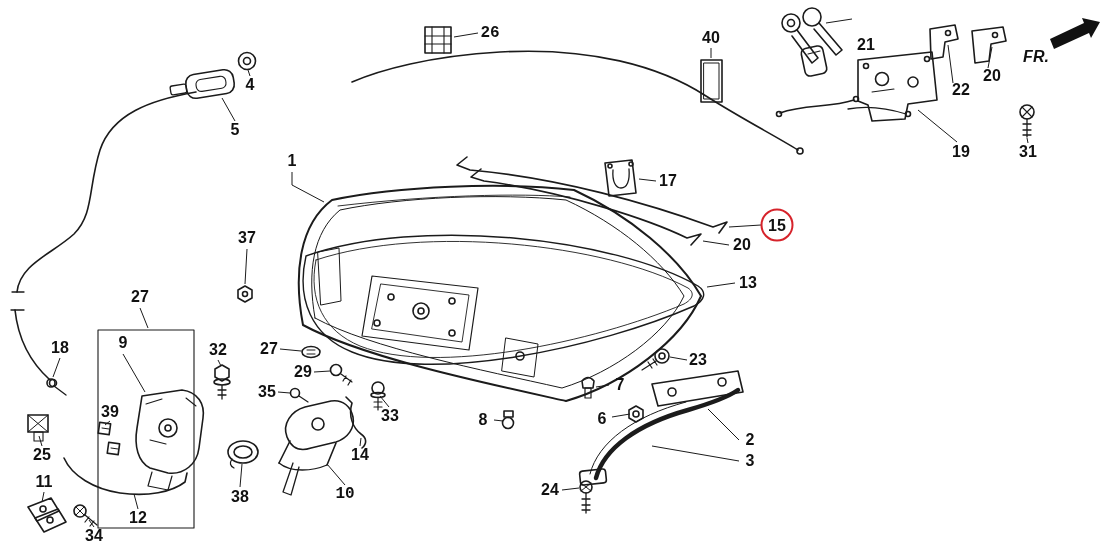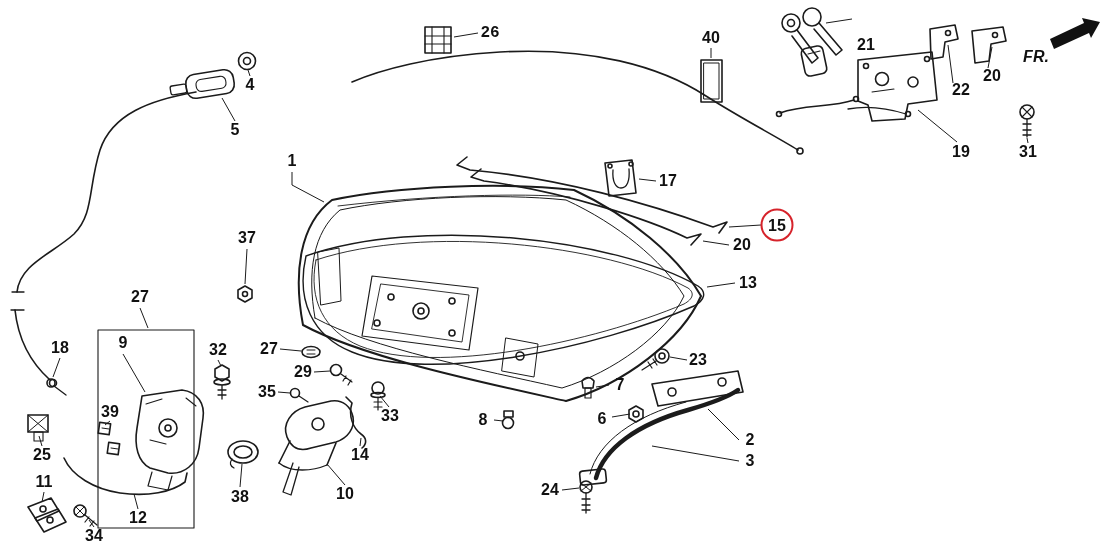--- a/index.html
+++ b/index.html
@@ -334,21 +334,21 @@
   <div class="labels-layer">
       <div class="part-label" style="left: 292px; top: 161px;">1</div>
       <div class="part-label" style="left: 750px; top: 440px;">2</div>
       <div class="part-label" style="left: 750px; top: 461px;">3</div>
       <div class="part-label" style="left: 250px; top: 85px;">4</div>
       <div class="part-label" style="left: 235px; top: 130px;">5</div>
       <div class="part-label" style="left: 602px; top: 419px;">6</div>
       <div class="part-label" style="left: 620px; top: 385px;">7</div>
       <div class="part-label" style="left: 483px; top: 420px;">8</div>
       <div class="part-label" style="left: 123px; top: 343px;">9</div>
-      <div class="part-label" style="left: 345px; top: 494px;">10</div>
+      <div class="part-label" style="left: 345px; top: 494px; font-family: Liberation Mono, monospace;">10</div>
       <div class="part-label" style="left: 44px; top: 482px;">11</div>
       <div class="part-label" style="left: 138px; top: 518px;">12</div>
       <div class="part-label" style="left: 748px; top: 283px;">13</div>
       <div class="part-label" style="left: 360px; top: 455px;">14</div>
       <div class="part-label highlighted" style="left: 777px; top: 225px;">15</div>
       <div class="part-label" style="left: 742px; top: 245px;">20</div>
       <div class="part-label" style="left: 668px; top: 181px;">17</div>
       <div class="part-label" style="left: 60px; top: 348px;">18</div>
       <div class="part-label" style="left: 961px; top: 152px;">19</div>
       <div class="part-label" style="left: 992px; top: 76px;">20</div>

